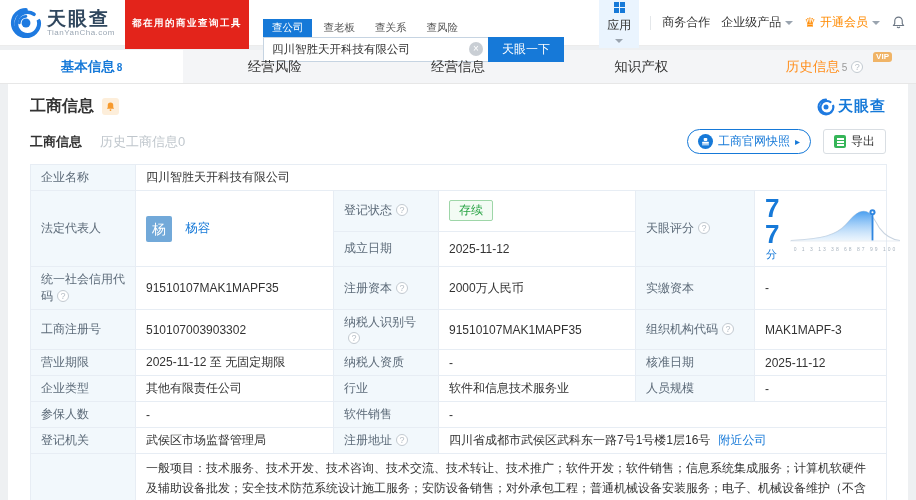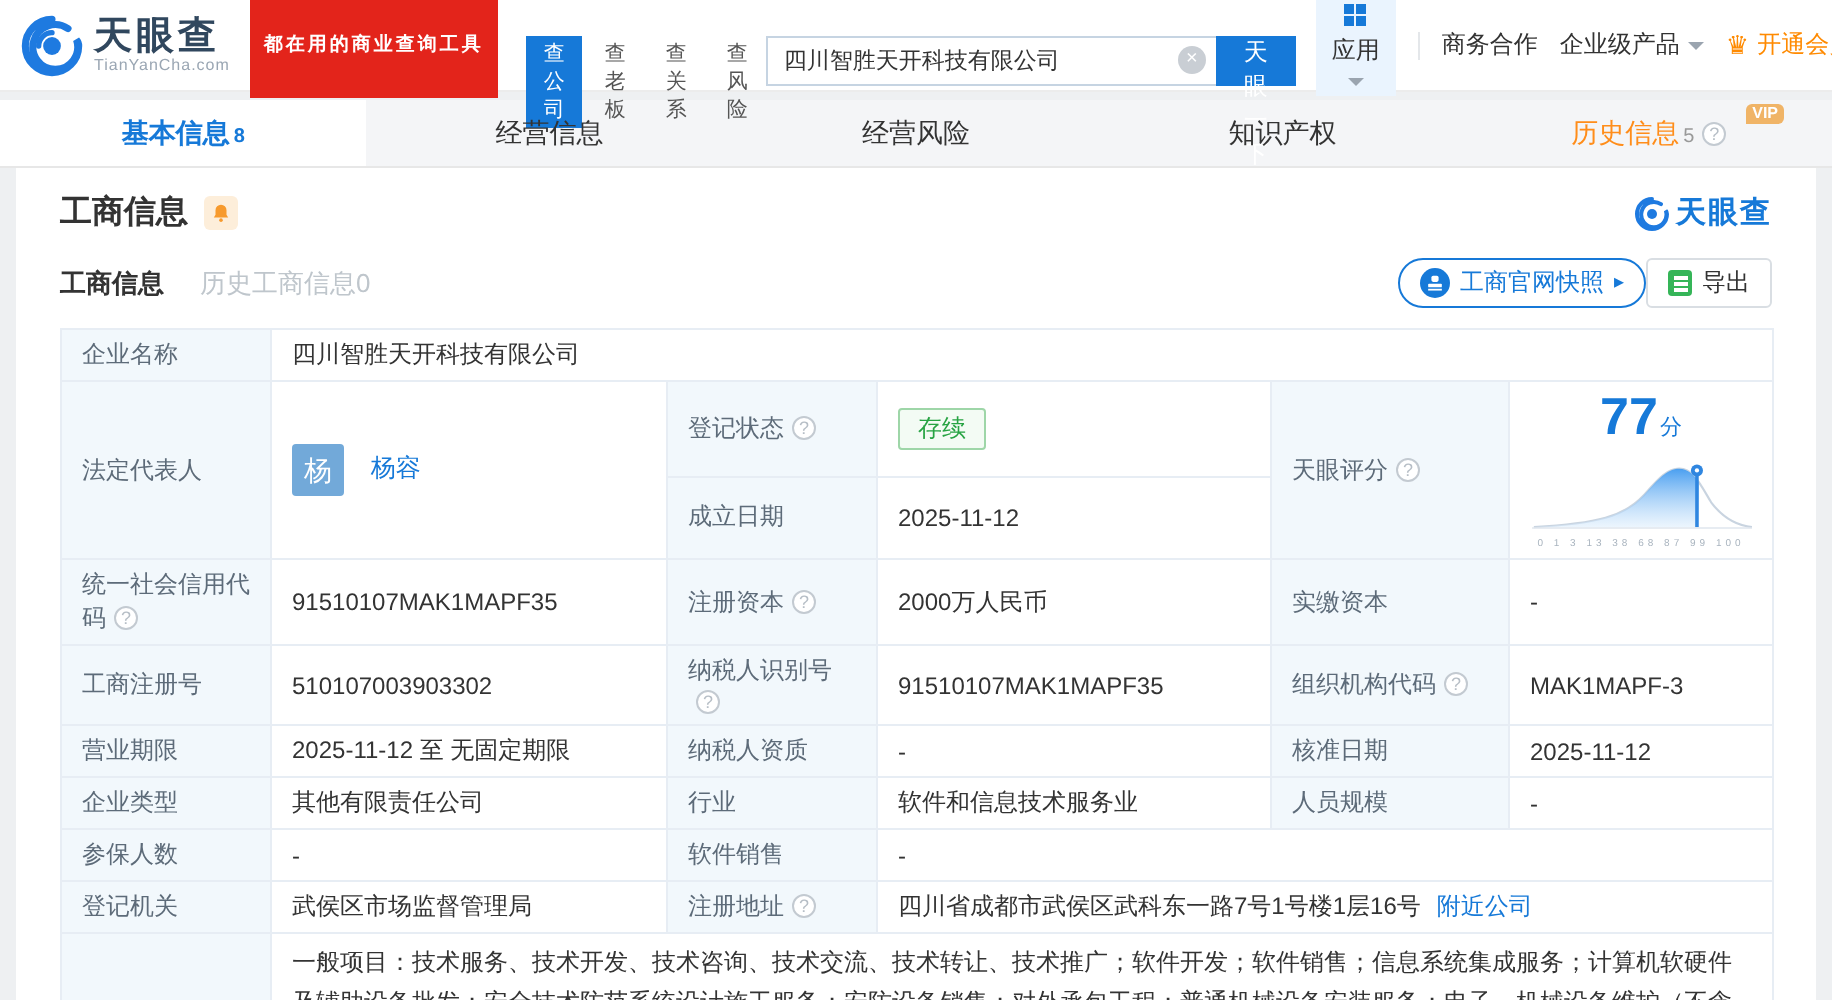--- a/index.html
+++ b/index.html
@@ -10,21 +10,21 @@
   .header { height:46px; background:#fff; border-bottom:1px solid #ececec;
     display:flex; align-items:center; padding:0 10px; gap:10px; }
   .logo { display:flex; align-items:center; gap:5px; }
   .logo-mark { width:32px; height:32px; flex:0 0 auto; }
   .logo-cn { font-size:19px; font-weight:bold; color:#30475e; letter-spacing:2px; line-height:1; }
   .logo-en { font-size:8px; color:#9aa6b3; letter-spacing:.5px;text-align:center; }
   .banner { background:#e3241b; color:#fff; padding:20px 7px; line-height:1.45;
     font-size:9.5px; font-weight:bold; letter-spacing:1.5px; white-space:nowrap; }
   .banner .l2 { color:#ffe2a1; letter-spacing:.5px; }
 
-  .search-wrap { display:flex; flex-direction:row; margin-left:4px;margin-top:36px; }
+  .search-wrap { display:flex; flex-direction:column; margin-left:4px;margin-top:36px; }
   .search-tabs { display:flex; gap:2px; font-size:10.5px; }
   .search-tab { padding:2px 9px; color:#555; cursor:pointer; }
   .search-tab.active { background:#1679d8; color:#fff; }
   .search-row { display:flex; }
   .search-input-box { position:relative; }
   .search-input { width:225px; height:25px; border:1px solid #c6d4e2; border-right:none;
     padding:0 22px 0 8px; font-size:11.5px; color:#333; outline:none;
     font-family:"Liberation Sans","DejaVu Sans",sans-serif; }
   .clear-icon { position:absolute; right:5px; top:5px; width:14px; height:14px; border-radius:50%;
     background:#c9ced4; color:#fff; font-size:10px; line-height:14px; text-align:center; cursor:pointer; }
@@ -71,21 +71,21 @@
     display:flex; align-items:center; justify-content:center; }
   .bell-badge svg { width:11px; height:11px; }
   .watermark { margin-left:auto; display:flex; align-items:center; gap:3px; }
   .watermark .logo-mark { width:18px; height:18px; }
   .wm-text { color:#1679d8; font-size:15px; font-weight:bold; letter-spacing:1px; }
 
   .subtab-row { display:flex; align-items:center; margin:12px 0 10px; }
   .subtab { font-size:13px; margin-right:18px; cursor:pointer; }
   .subtab.active { font-weight:bold; color:#333; }
   .subtab.dim { color:#bfc6cc; }
-  .btns { margin-left:auto; display:flex; gap:0; }
+  .btns { margin-left:auto; display:flex; gap:12px; }
   .btn { display:flex; align-items:center; gap:5px; font-size:12px; background:#fff;
     cursor:pointer; font-family:inherit; }
   .btn-snapshot { border:1px solid #1679d8; color:#1679d8; border-radius:13px; padding:3px 10px; }
   .stamp-circle { width:15px; height:15px; border-radius:50%; background:#1679d8;
     display:flex; align-items:center; justify-content:center; }
   .stamp-circle svg { width:9px; height:9px; }
   .arrow-r { font-size:10px; }
   .btn-export { border:1px solid #d9dee3; color:#333; border-radius:3px; padding:3px 10px; }
   .export-ic { width:12px; height:13px; background:#35b558; border-radius:2px; position:relative; }
   .export-ic::after { content:""; position:absolute; left:2.5px; top:3px; width:7px; height:1.5px;
@@ -95,21 +95,21 @@
   table.info { width:100%; border-collapse:collapse; table-layout:fixed; font-size:12px; }
   .info td { border:1px solid #e7edf4; padding:4px 10px; height:26px; vertical-align:middle;
     word-break:break-all; }
   .info td.lbl { background:#f2f8fc; color:#5d6b79; }
   .info td.val { color:#333; }
   .avatar { display:inline-block; width:26px; height:26px; background:#72a9d9; border-radius:2px;
     color:#fff; font-size:14px; line-height:26px; text-align:center; vertical-align:middle; }
   .rep-name { color:#1679d8; margin-left:10px; cursor:pointer; text-decoration:none; font-size:12.5px; }
   .badge-live { display:inline-block; color:#27a343; border:1px solid #9ed6a8; background:#f3fbf4;
     padding:1px 9px; border-radius:2px; font-size:12px; }
-  .score-cell { display:flex; align-items:center; gap:8px; cursor:pointer;flex-direction:column; }
+  .score-cell { display:flex; align-items:center; gap:8px; cursor:pointer; }
   .score-num { color:#1679d8; font-size:26px; font-weight:bold; line-height:1; }
   .score-unit { color:#1679d8; font-size:11px; margin-left:1px; }
   .score-chart { width:116px; }
   .ticks { font-size:5px; color:#a9b4bf; letter-spacing:2px; text-align:center; margin-top:-2px;
     white-space:nowrap; overflow:hidden; }
   .link-blue { color:#1679d8; cursor:pointer; margin-left:8px; white-space:nowrap; }
   .scope { line-height:1.7; text-align:left; }
 </style>
 </head>
 <body>
@@ -173,24 +173,24 @@
     </span>
 
   </div>
 </div>
 
 <div class="nav">
   <div class="nav-tab active">
     <span>基本信息</span><span class="nav-count">8</span>
   </div>
   <div class="nav-tab">
+    <span>经营风险</span>
+  </div>
+  <div class="nav-tab">
     <span>经营信息</span>
-  </div>
-  <div class="nav-tab">
-    <span>经营风险</span>
   </div>
   <div class="nav-tab">
     <span>知识产权</span>
   </div>
   <div class="nav-tab tab-history">
     <span class="vip-badge">VIP</span>
     <span>历史信息</span><span class="nav-count">5</span><span class="help">?</span>
   </div>
 </div>
 

